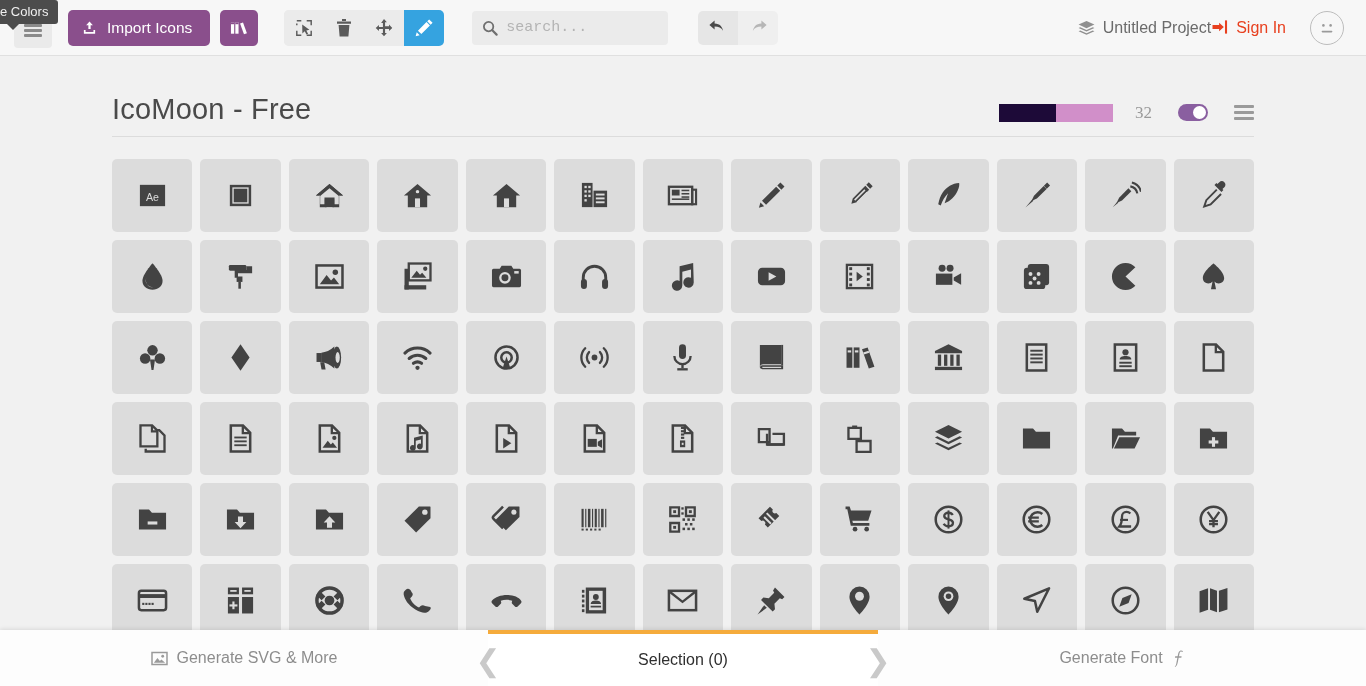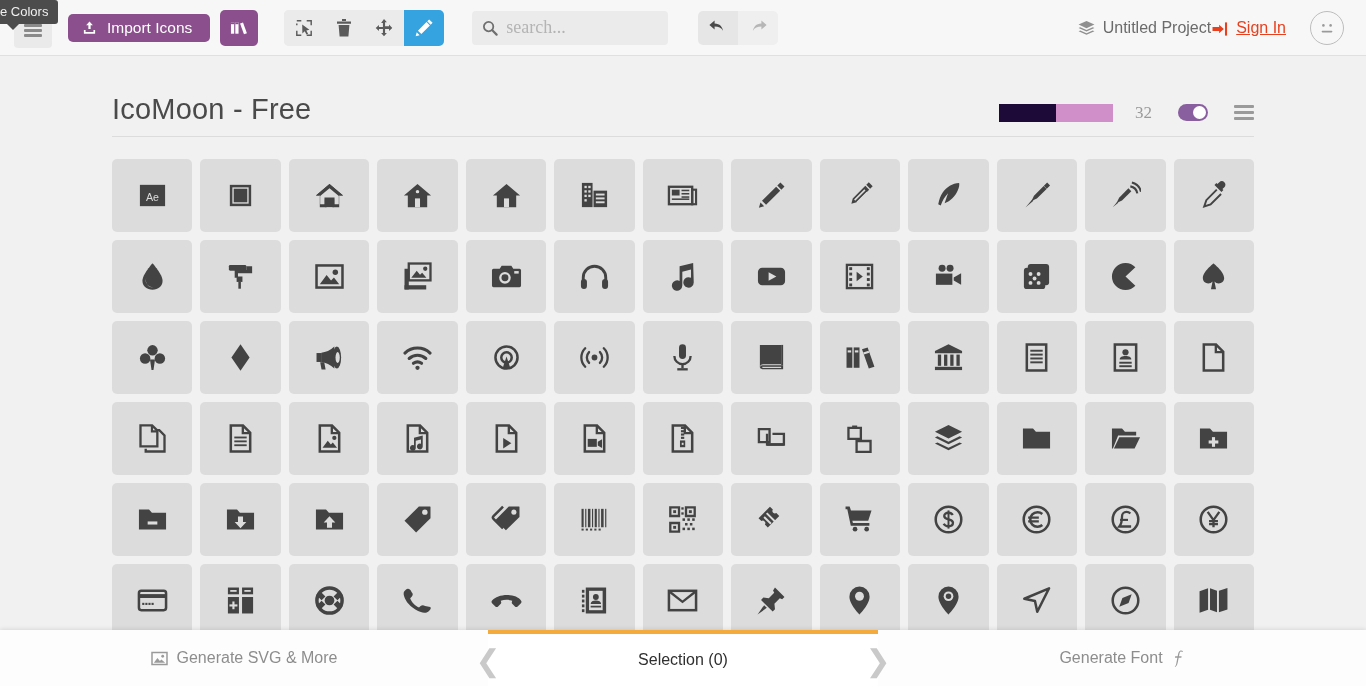--- a/index.html
+++ b/index.html
@@ -57,21 +57,21 @@
     border-left: 7px solid transparent;
     border-right: 7px solid transparent;
     border-top: 7px solid #4c4c4c;
   }
 
   .btn-import {
     background: #8a4f8c;
     color: #fff;
     border: none;
     border-radius: 5px;
-    height: 28px;
+    height: 36px;
     padding: 0 18px 0 14px;
     font-size: 15.5px;
     display: flex; align-items: center;
     cursor: pointer;
     margin-right: 10px;
     font-family: "Liberation Sans", sans-serif;
   }
   .btn-import svg { margin-right: 10px; }
 
   .btn-library {
@@ -107,24 +107,24 @@
   .search-wrap .s-icon {
     position: absolute; left: 10px; top: 9px;
     pointer-events: none;
   }
   #search-input {
     width: 100%; height: 34px;
     background: #ebebeb;
     border: none;
     border-radius: 4px;
     padding-left: 34px;
-    font-size: 18px;
+    font-size: 15px;
     color: #4c1d95;
     outline: none;
-    font-family: Liberation Serif, serif;
+    font-family: Liberation Mono, monospace;
   }
   #search-input::placeholder { color: #b4b4b4; }
 
   .hist-group {
     display: flex;
     border-radius: 5px;
     overflow: hidden;
   }
   .hist-btn {
     width: 40px; height: 34px;
@@ -138,23 +138,23 @@
     margin-left: auto;
     display: flex; align-items: center;
   }
   .proj {
     display: flex; align-items: center;
     color: #6b6b6b; font-size: 16px;
     cursor: pointer;
   }
   .proj svg { margin-right: 8px; }
   .signin {
-    display: flex; align-items: flex-end;
+    display: flex; align-items: flex-start;
     color: #e8401f; font-size: 16px;
-    margin-right: 24px; cursor: pointer; text-decoration: underline;
+    margin-right: 24px; cursor: pointer;
   }
   .signin svg { margin-right: 8px; }
   .avatar {
     width: 34px; height: 34px;
     border-radius: 50%;
     border: 1.6px solid #bdbdbd;
     display: flex; align-items: center; justify-content: center;
     cursor: pointer;
   }
 

